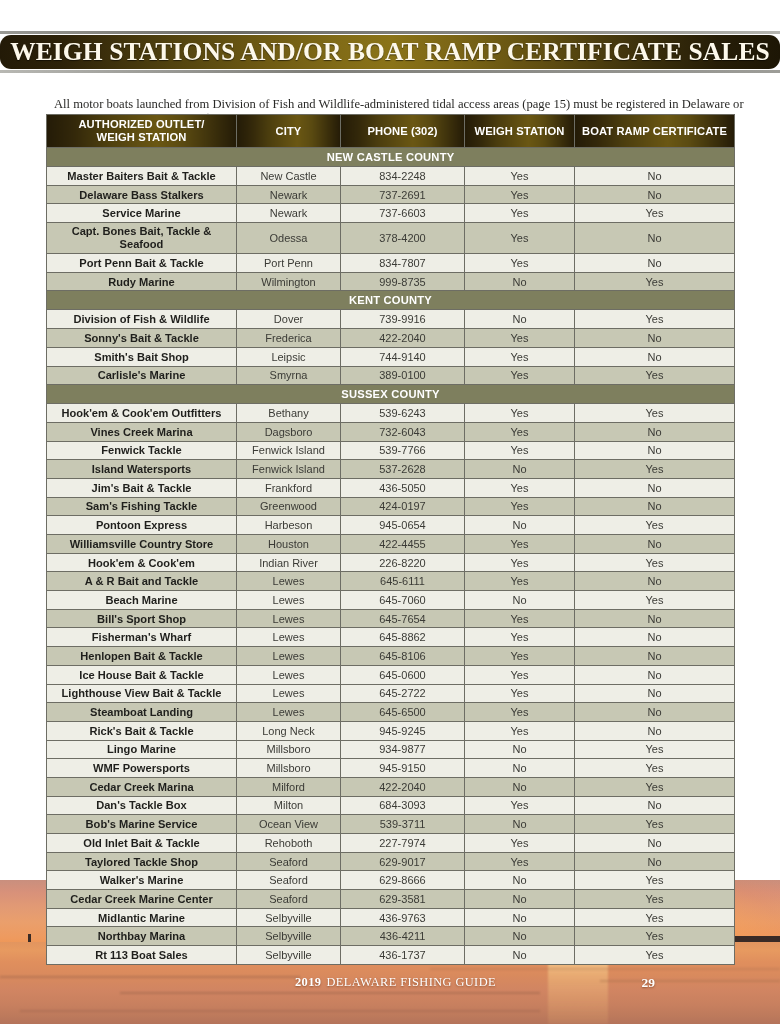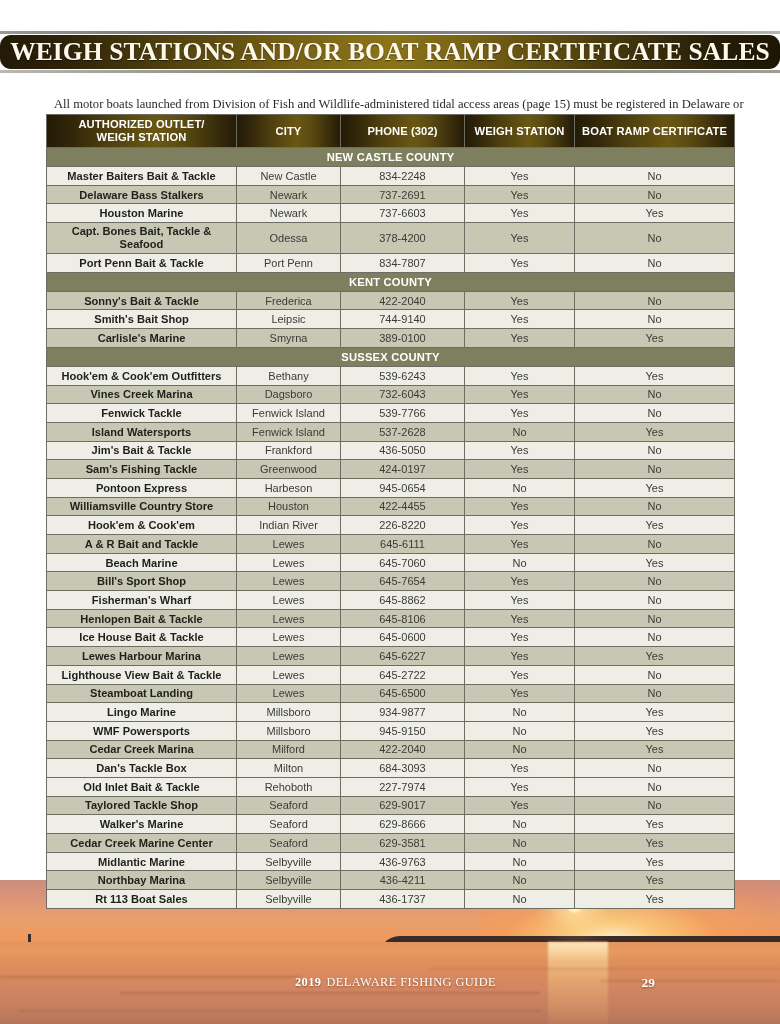--- a/index.html
+++ b/index.html
@@ -296,42 +296,56 @@
           <td>No</td>
         </tr>
         <tr class="data even">
           <td class="name">Delaware Bass Stalkers</td>
           <td>Newark</td>
           <td>737-2691</td>
           <td>Yes</td>
           <td>No</td>
         </tr>
         <tr class="data odd">
-          <td class="name">Houston Marine</td>
+          <td class="name">Service Marine</td>
           <td>Newark</td>
           <td>737-6603</td>
           <td>Yes</td>
           <td>Yes</td>
         </tr>
         <tr class="data even tall">
           <td class="name">Capt. Bones Bait, Tackle &amp; Seafood</td>
           <td>Odessa</td>
           <td>378-4200</td>
           <td>Yes</td>
           <td>No</td>
         </tr>
         <tr class="data odd">
           <td class="name">Port Penn Bait &amp; Tackle</td>
           <td>Port Penn</td>
           <td>834-7807</td>
           <td>Yes</td>
           <td>No</td>
         </tr>
+        <tr class="data even">
+          <td class="name">Rudy Marine</td>
+          <td>Wilmington</td>
+          <td>999-8735</td>
+          <td>No</td>
+          <td>Yes</td>
+        </tr>
         <tr class="county">
           <td colspan="5">KENT COUNTY</td>
+        </tr>
+        <tr class="data odd">
+          <td class="name">Division of Fish &amp; Wildlife</td>
+          <td>Dover</td>
+          <td>739-9916</td>
+          <td>No</td>
+          <td>Yes</td>
         </tr>
         <tr class="data even">
           <td class="name">Sonny's Bait &amp; Tackle</td>
           <td>Frederica</td>
           <td>422-2040</td>
           <td>Yes</td>
           <td>No</td>
         </tr>
         <tr class="data odd">
           <td class="name">Smith's Bait Shop</td>
@@ -448,38 +462,38 @@
           <td>Yes</td>
           <td>No</td>
         </tr>
         <tr class="data odd">
           <td class="name">Ice House Bait &amp; Tackle</td>
           <td>Lewes</td>
           <td>645-0600</td>
           <td>Yes</td>
           <td>No</td>
         </tr>
-        <tr class="data even">
-          <td class="name">Lewes Harbour Marina</td>
-          <td>Lewes</td>
-          <td>645-6227</td>
-          <td>Yes</td>
-          <td>Yes</td>
-        </tr>
         <tr class="data odd">
           <td class="name">Lighthouse View Bait &amp; Tackle</td>
           <td>Lewes</td>
           <td>645-2722</td>
           <td>Yes</td>
           <td>No</td>
         </tr>
         <tr class="data even">
           <td class="name">Steamboat Landing</td>
           <td>Lewes</td>
           <td>645-6500</td>
+          <td>Yes</td>
+          <td>No</td>
+        </tr>
+        <tr class="data odd">
+          <td class="name">Rick's Bait &amp; Tackle</td>
+          <td>Long Neck</td>
+          <td>945-9245</td>
           <td>Yes</td>
           <td>No</td>
         </tr>
         <tr class="data odd">
           <td class="name">Lingo Marine</td>
           <td>Millsboro</td>
           <td>934-9877</td>
           <td>No</td>
           <td>Yes</td>
         </tr>
@@ -496,20 +510,27 @@
           <td>422-2040</td>
           <td>No</td>
           <td>Yes</td>
         </tr>
         <tr class="data odd">
           <td class="name">Dan's Tackle Box</td>
           <td>Milton</td>
           <td>684-3093</td>
           <td>Yes</td>
           <td>No</td>
+        </tr>
+        <tr class="data even">
+          <td class="name">Bob's Marine Service</td>
+          <td>Ocean View</td>
+          <td>539-3711</td>
+          <td>No</td>
+          <td>Yes</td>
         </tr>
         <tr class="data odd">
           <td class="name">Old Inlet Bait &amp; Tackle</td>
           <td>Rehoboth</td>
           <td>227-7974</td>
           <td>Yes</td>
           <td>No</td>
         </tr>
         <tr class="data even">
           <td class="name">Taylored Tackle Shop</td>

